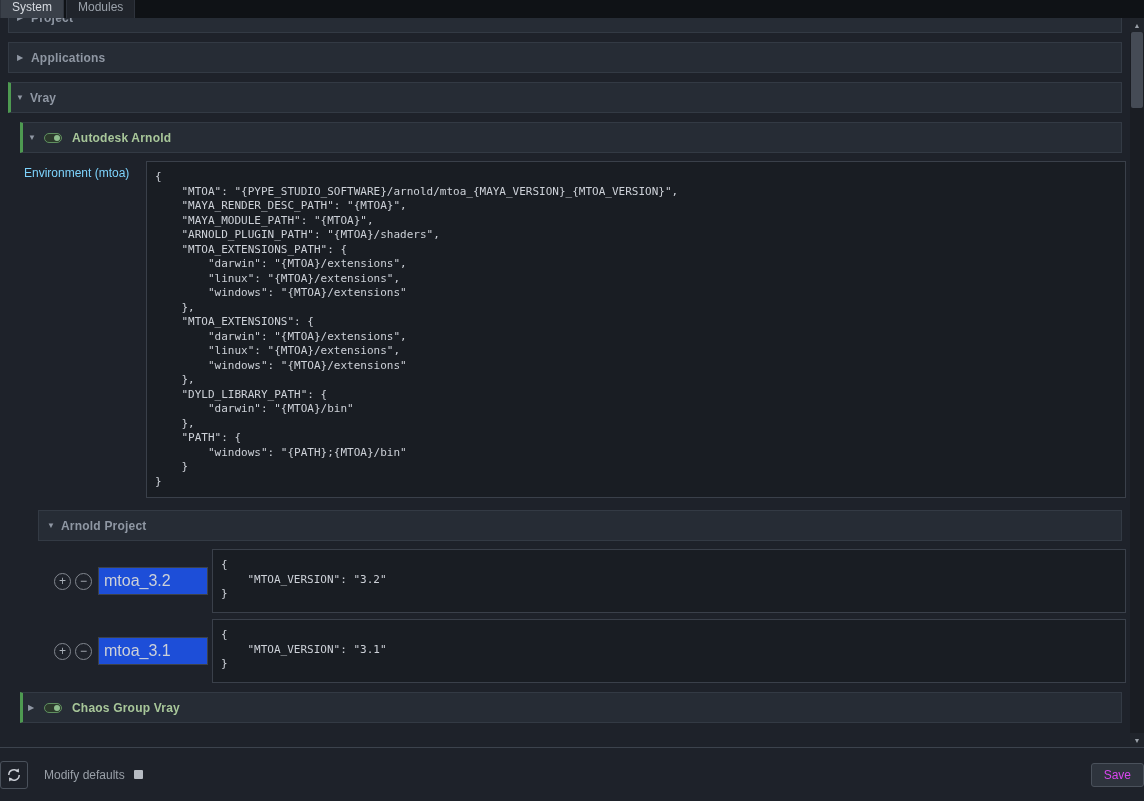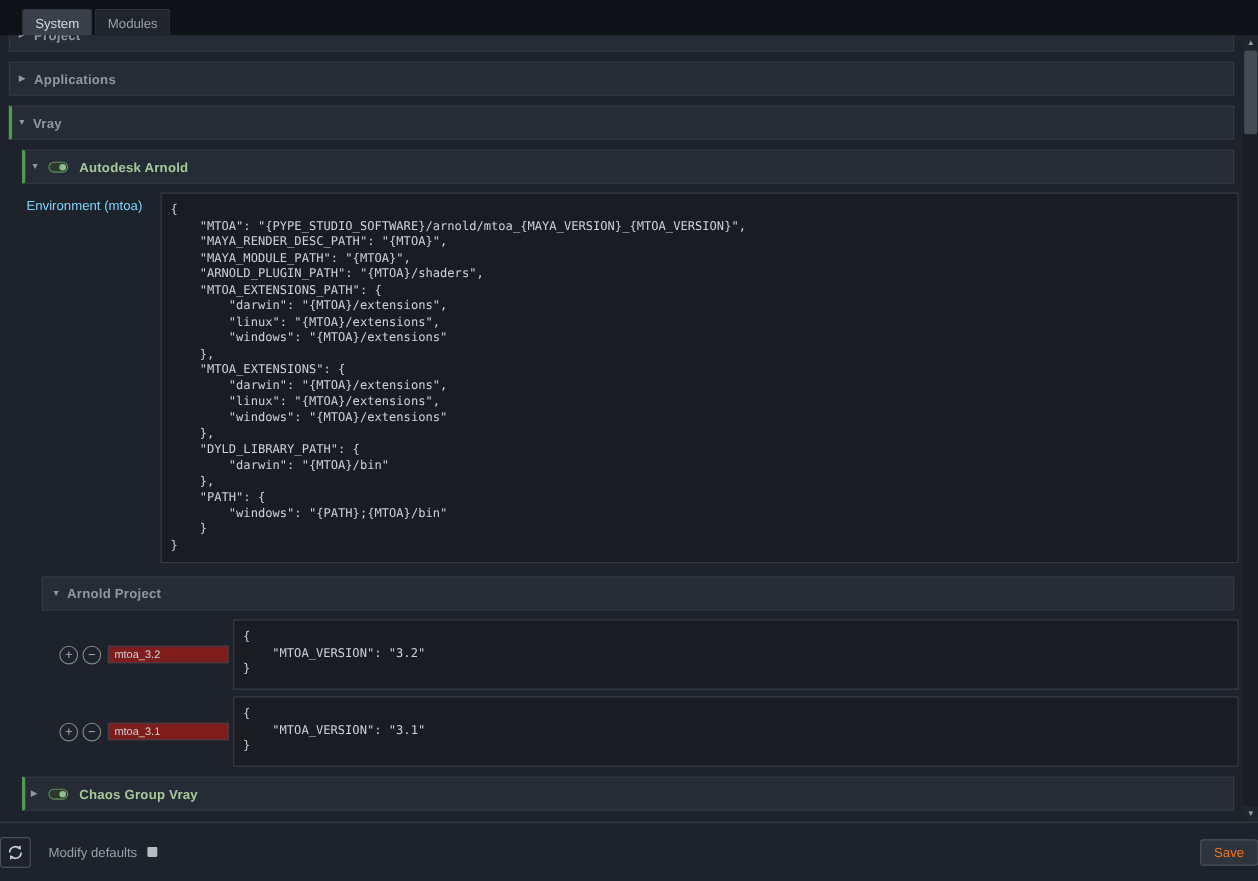--- a/index.html
+++ b/index.html
@@ -7,22 +7,22 @@
   body {
     background:#1e222a;
     font-family:"Liberation Sans", sans-serif;
     color:#c6cad2;
     font-size:12px;
   }
   .app { width:1144px; height:801px; display:flex; flex-direction:column; background:#1e222a; }
 
   
   .tabbar {
-    height:32px; background:#0f1216; display:flex; align-items:flex-end;
-    padding-left:20px; flex:0 0 auto;
+    height:18px; background:#0f1216; display:flex; align-items:flex-end;
+    padding-left:0; flex:0 0 auto;
   }
   .tab {
     height:24px; padding:0 11px; display:flex; align-items:center;
     font-size:12px; color:#9aa1aa; background:#20242b;
     border:1px solid #2e333c; border-bottom:none;
     border-radius:3px 3px 0 0; margin-right:2px; cursor:default;
   }
   .tab.active { background:#3a4049; color:#d6dae0; }
 
   
@@ -69,22 +69,22 @@
   
   .version-row { display:flex; align-items:center; margin:8px 4px 0 54px; }
   .version-row + .version-row { margin-top:6px; }
   .round-btn {
     width:17px; height:17px; border-radius:50%; border:1px solid #82878f;
     background:transparent; color:#aab0b8; font-size:12px; line-height:14px;
     display:flex; align-items:center; justify-content:center; margin-right:4px;
     cursor:default; font-family:"Liberation Sans", sans-serif; padding:0;
   }
   .key-input {
-    width:110px; height:16px; background:#7f1d1d; border:1px solid #3c424a;
-    color:#cdd1d8; font-size:10px; padding:1px 5px; margin:0 4px 0 2px; outline:none;
+    width:110px; height:28px; background:#1d4ed8; border:1px solid #3c424a;
+    color:#cdd1d8; font-size:16px; padding:1px 5px; margin:0 4px 0 2px; outline:none;
   }
   .small-editor { flex:1 1 auto; height:64px; }
 
   .versions-header { margin-top:12px; margin-bottom:0; }
   .vray-header { margin-top:9px; margin-bottom:0; }
   .arnold-header { margin-bottom:0; }
 
   
   .scrollbar { flex:0 0 14px; background:#1a1d23; display:flex; flex-direction:column; }
   .sb-arrow {
@@ -102,21 +102,21 @@
   .icon-btn {
     width:28px; height:28px; border:1px solid #4a515b; border-radius:3px;
     background:transparent; display:flex; align-items:center; justify-content:center;
     cursor:default; padding:0;
   }
   .footer-label { margin-left:16px; color:#9aa0a8; font-size:12px; }
   .modify-square { width:9px; height:9px; background:#b7bcc3; margin-left:9px; border-radius:1px; }
   .footer .spacer { flex:1 1 auto; }
   .save-btn {
     background:#2e343d; border:1px solid #4a515b; border-radius:3px;
-    color:#f97316; font-size:12px; padding:4px 12px; cursor:default;
+    color:#d946ef; font-size:12px; padding:4px 12px; cursor:default;
     font-family:"Liberation Sans", sans-serif;
   }
 </style>
 </head>
 <body>
 
 <div class="app">
 
   <div class="tabbar">
     <div class="tab active">System</div>

